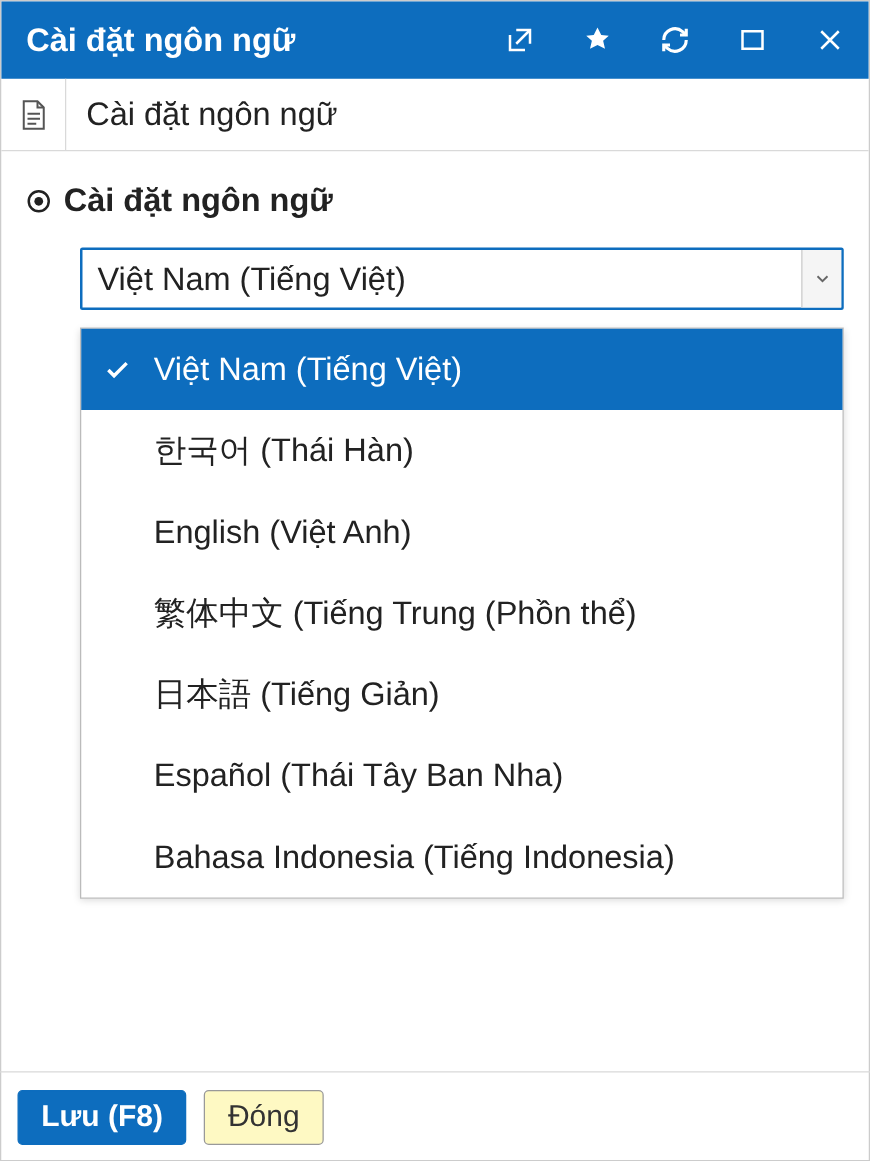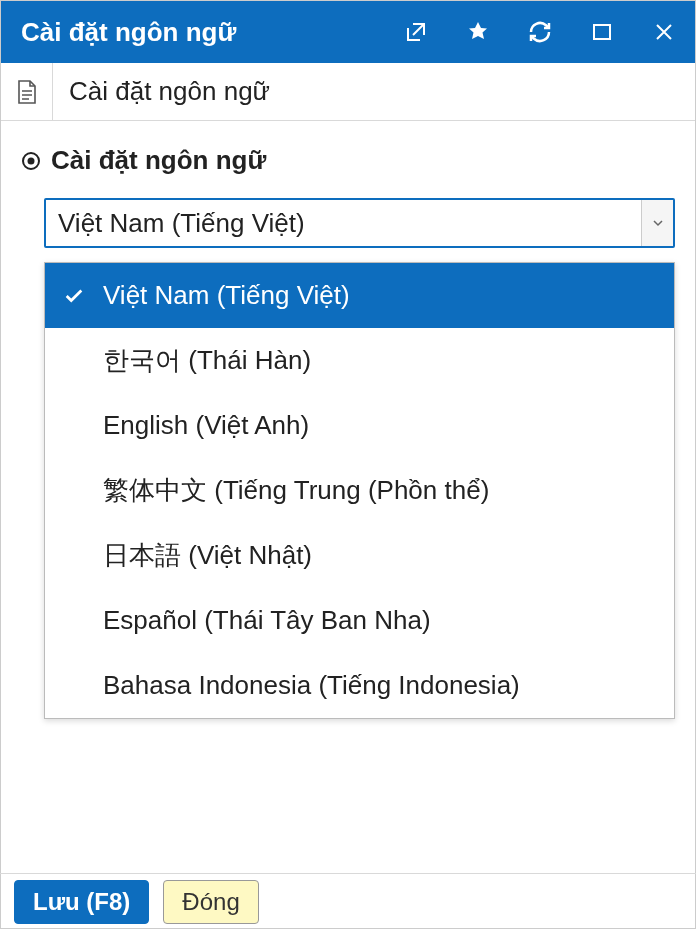--- a/index.html
+++ b/index.html
@@ -90,21 +90,21 @@
       margin-bottom: 22px;
     }
     
     .radio-icon {
       margin-right: 10px;
       display: inline-flex;
       align-items: center;
     }
     
     .select-wrapper {
-      margin-left: 23px;
+      margin-left: 43px;
       position: relative;
     }
     
     .select-box {
       border: 2px solid #0d6dbe;
       border-radius: 2px;
       height: 50px;
       display: flex;
       align-items: center;
       padding-left: 12px;
@@ -154,21 +154,21 @@
       display: inline-flex;
       align-items: center;
       justify-content: flex-start;
     }
     
     .footer {
       position: absolute;
       bottom: 0;
       left: 0;
       right: 0;
-      height: 56px;
+      height: 72px;
       border-top: 1px solid #d9d9d9;
       display: flex;
       align-items: center;
       padding: 0 14px;
       gap: 14px;
     }
     
     .btn {
       height: 44px;
       padding: 0 18px;
@@ -277,21 +277,21 @@
         <div class="dropdown-item">
           <span class="check-slot"></span>
           <span>English (Việt Anh)</span>
         </div>
         <div class="dropdown-item">
           <span class="check-slot"></span>
           <span>繁体中文 (Tiếng Trung (Phồn thể)</span>
         </div>
         <div class="dropdown-item">
           <span class="check-slot"></span>
-          <span>日本語 (Việt Nhật)</span>
+          <span>日本語 (Tiếng Giản)</span>
         </div>
         <div class="dropdown-item">
           <span class="check-slot"></span>
           <span>Español (Thái Tây Ban Nha)</span>
         </div>
         <div class="dropdown-item">
           <span class="check-slot"></span>
           <span>Bahasa Indonesia (Tiếng Indonesia)</span>
         </div>
       </div>

